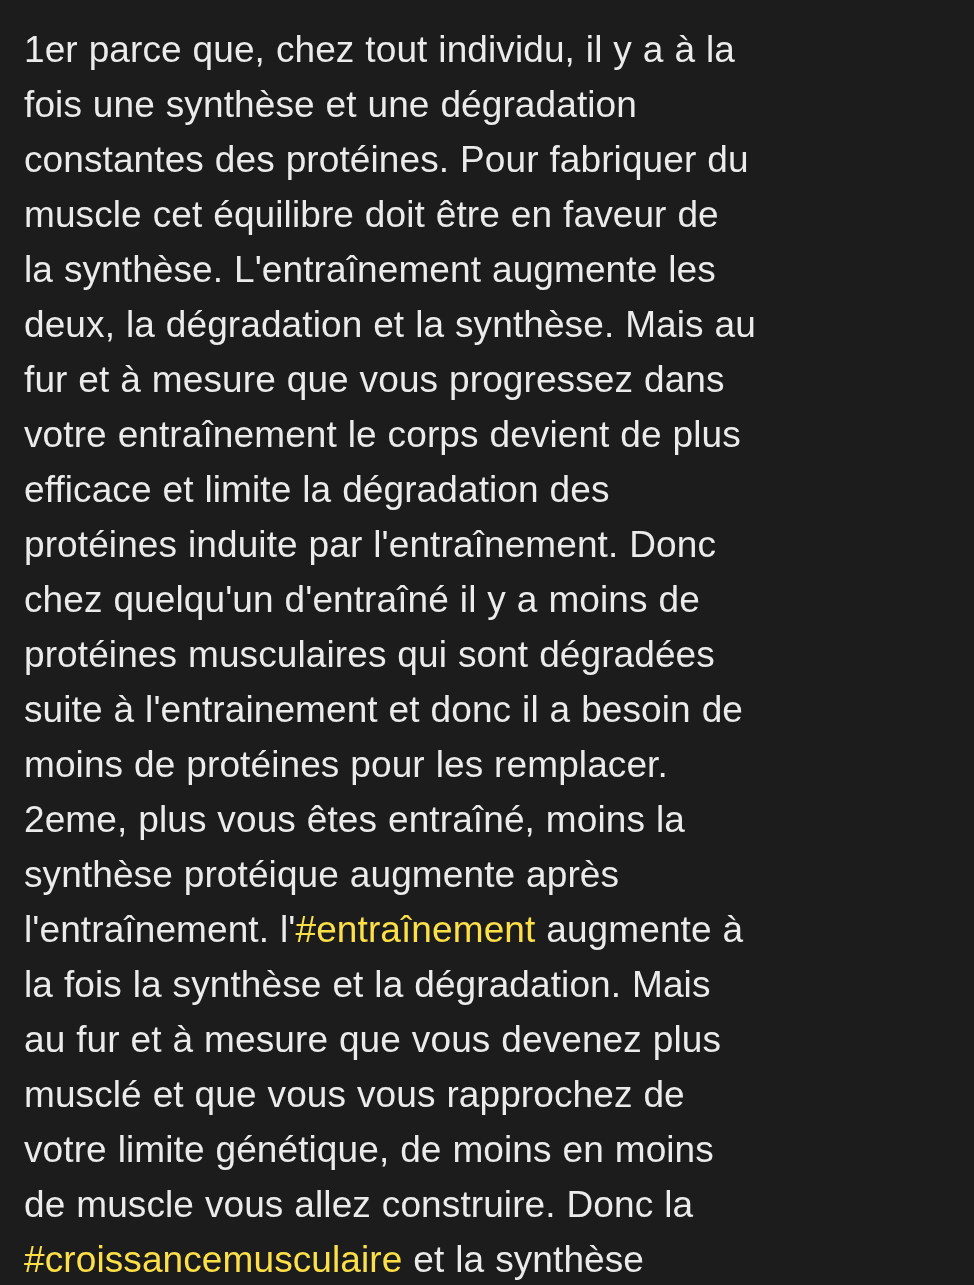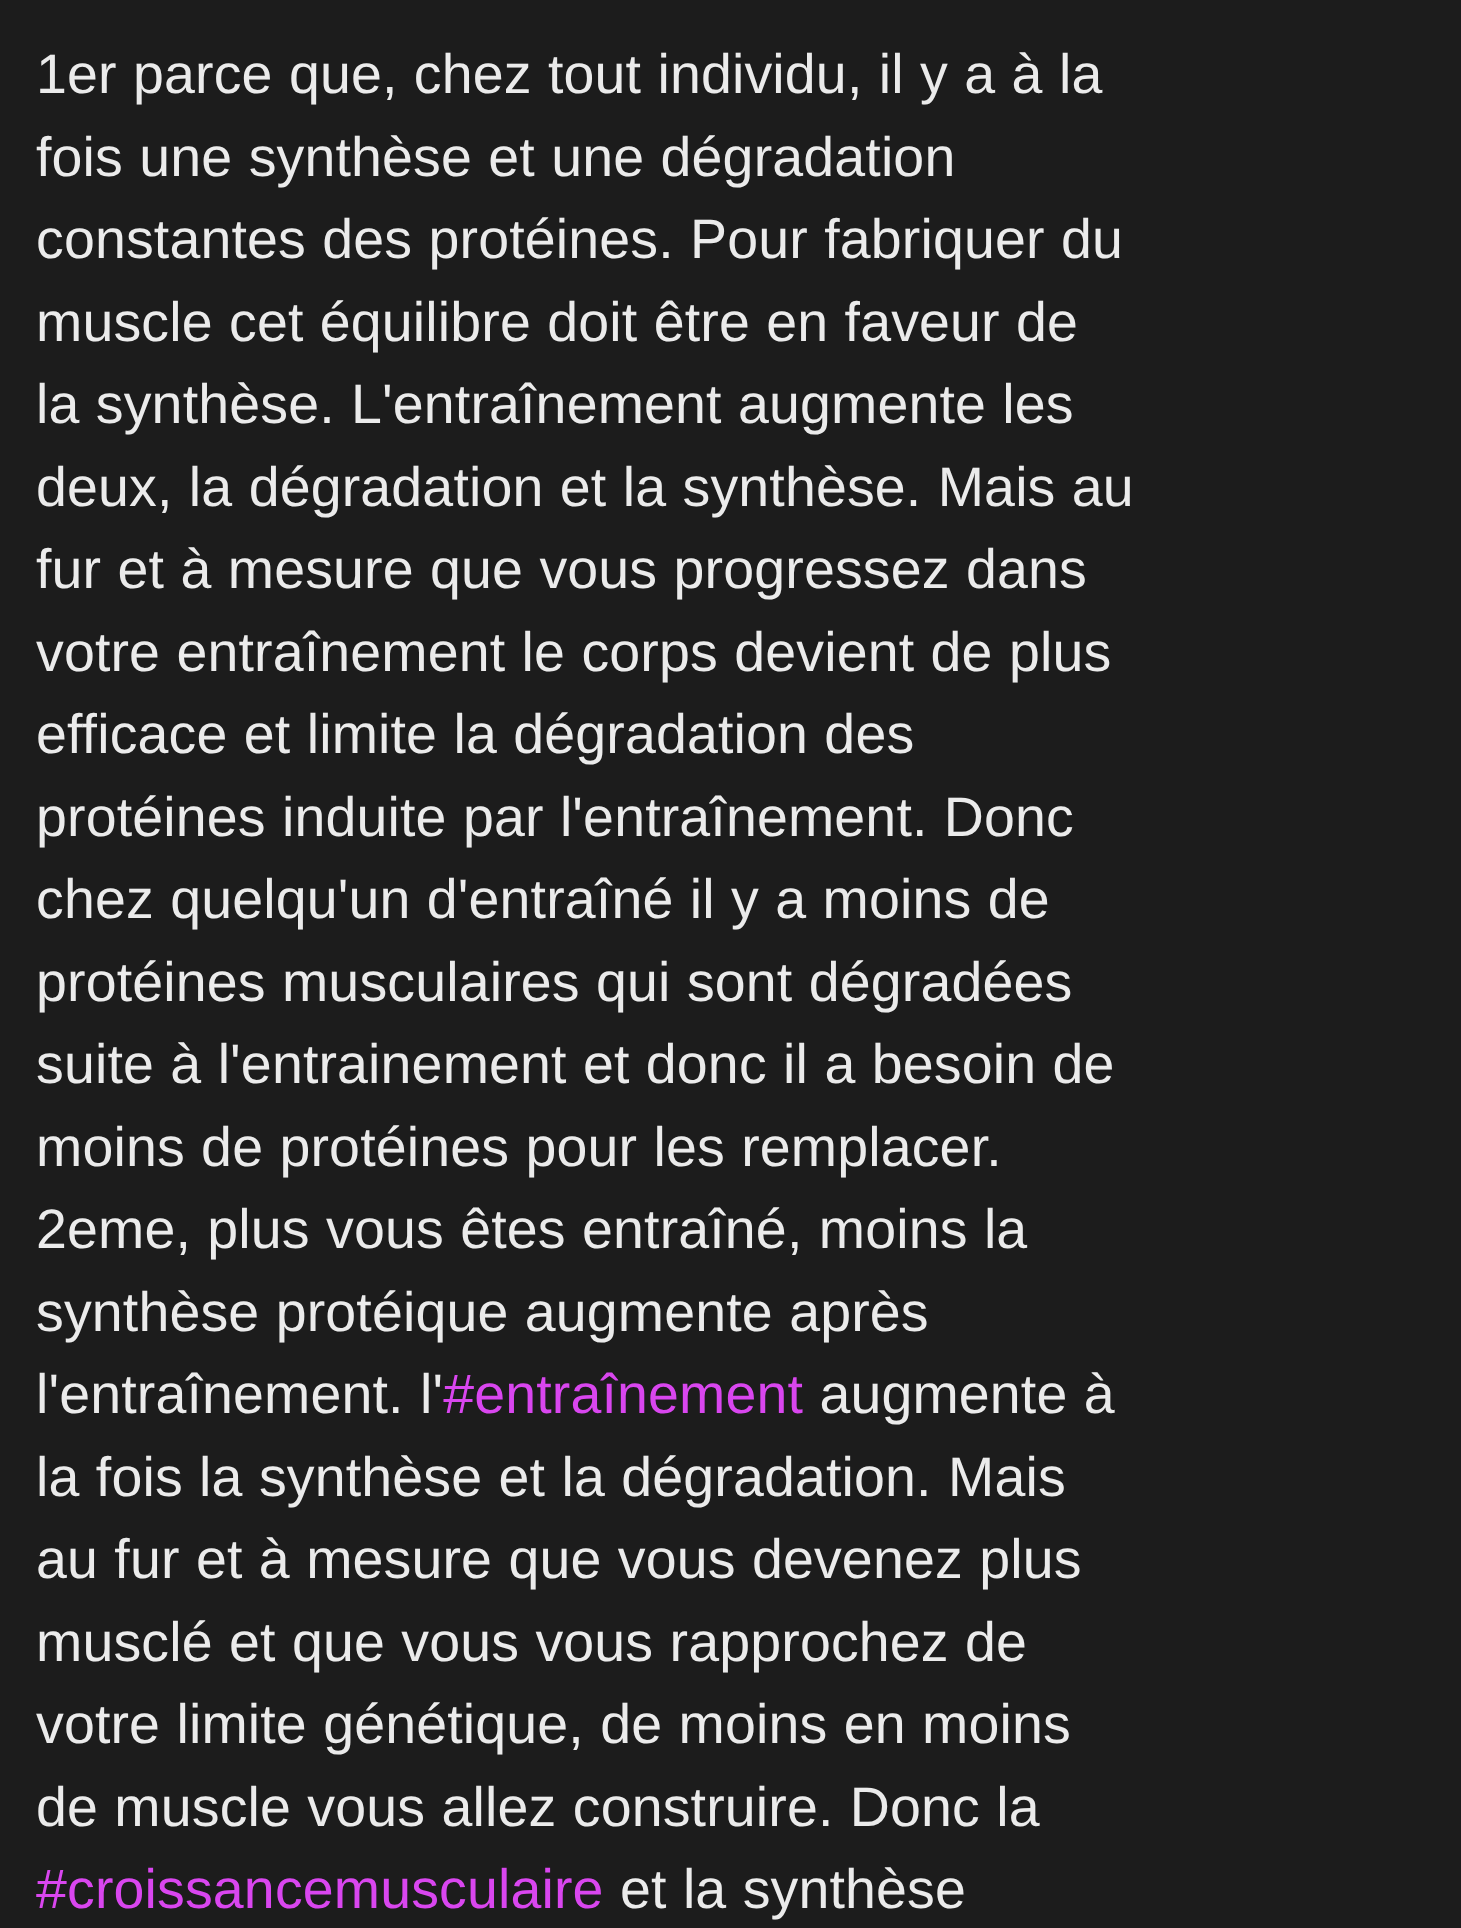--- a/index.html
+++ b/index.html
@@ -23,21 +23,21 @@
   }
   .para {
     font-size: 37px;
     line-height: 55px;
     color: #ebebeb;
     letter-spacing: 0.1px;
     word-spacing: 0.5px;
     margin: 0;
   }
   .hashtag {
-    color: #d946ef;
+    color: #fde047;
   }
   .inline {
     display: inline;
   }
 </style>
 </head>
 <body>
 
 <div class="post">
 

